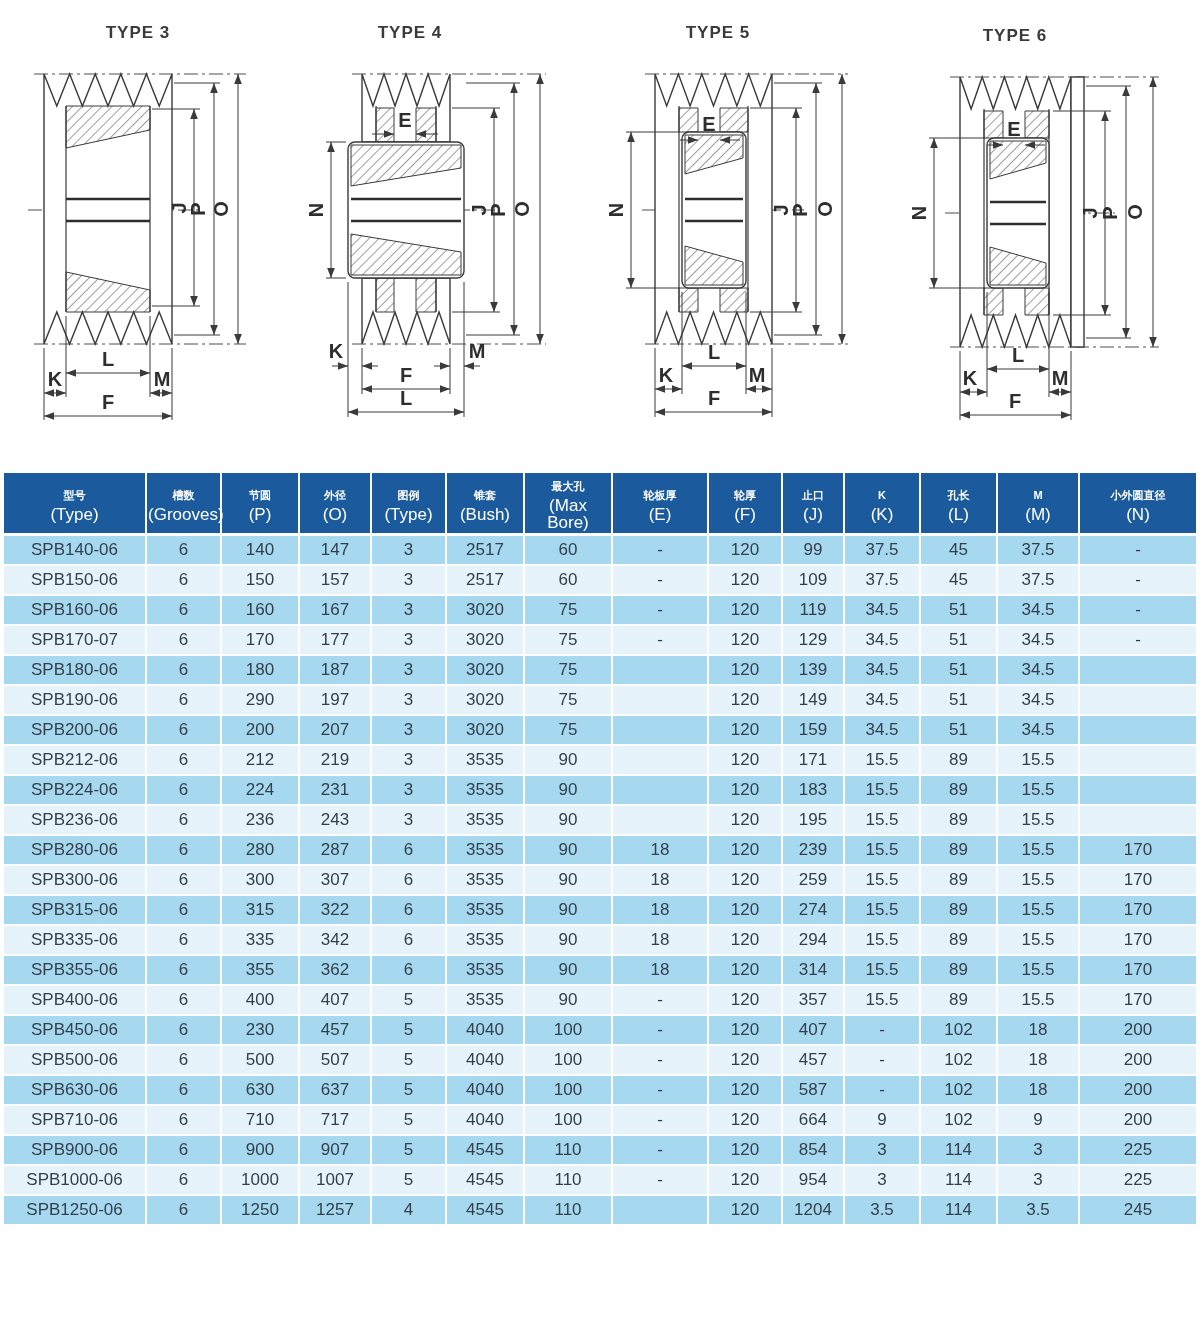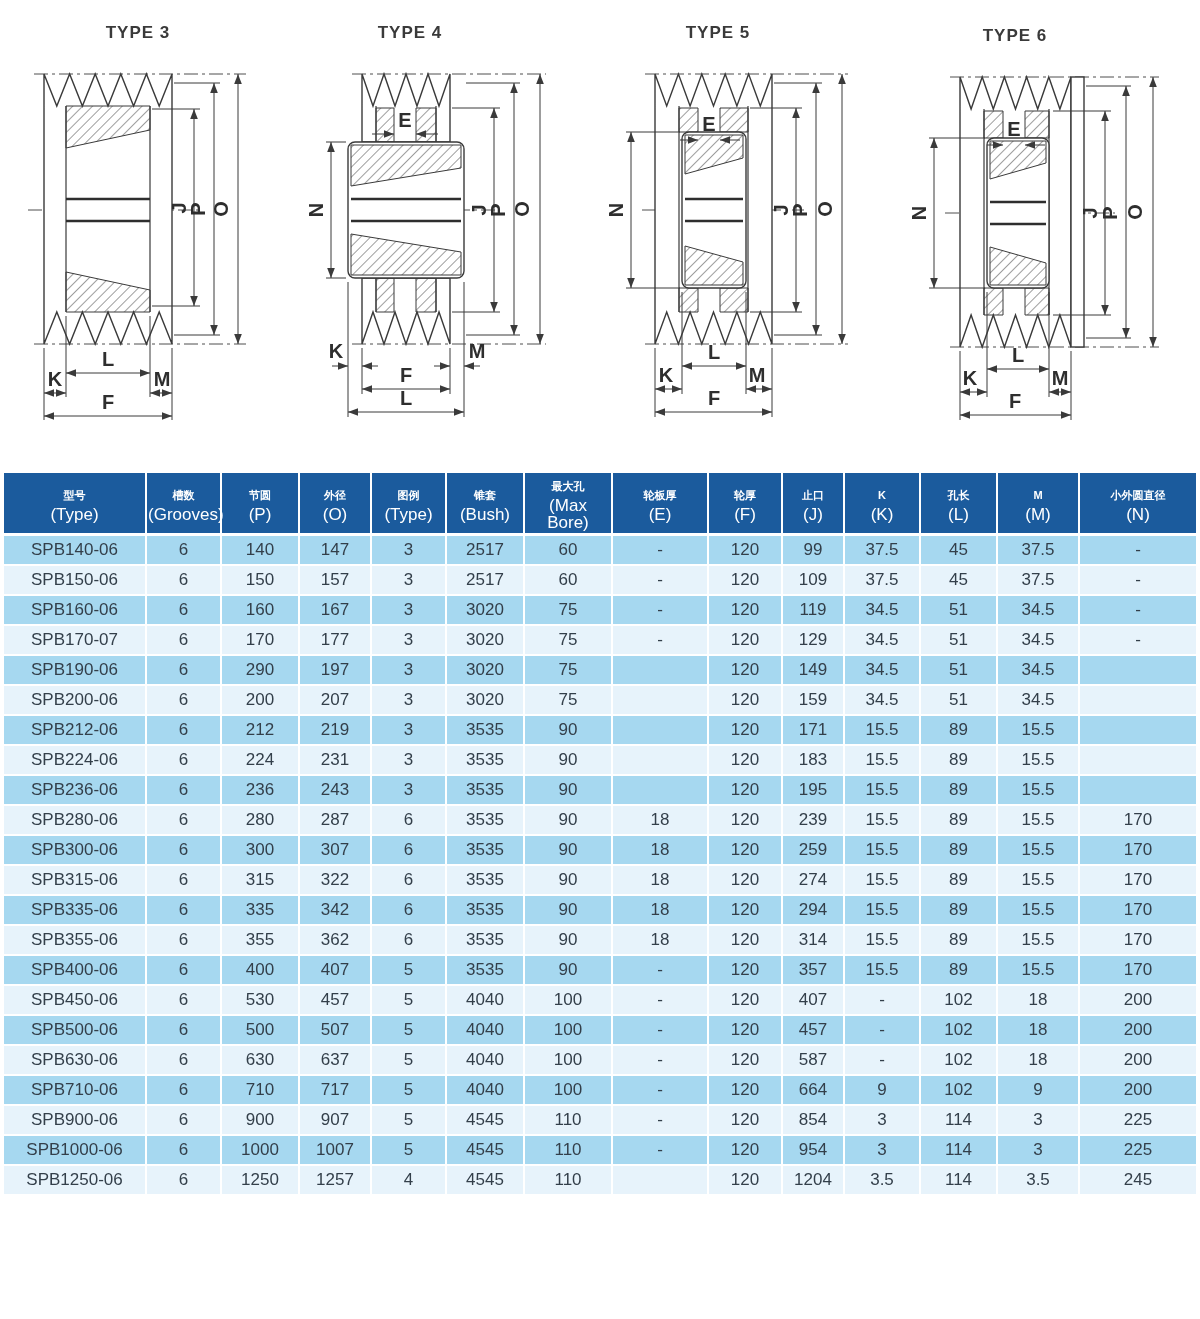--- a/index.html
+++ b/index.html
@@ -349,20 +349,36 @@
         <td>75</td>
         <td>-</td>
         <td>120</td>
         <td>129</td>
         <td>34.5</td>
         <td>51</td>
         <td>34.5</td>
         <td>-</td>
       </tr>
       <tr>
+        <td>SPB180-06</td>
+        <td>6</td>
+        <td>180</td>
+        <td>187</td>
+        <td>3</td>
+        <td>3020</td>
+        <td>75</td>
+        <td></td>
+        <td>120</td>
+        <td>139</td>
+        <td>34.5</td>
+        <td>51</td>
+        <td>34.5</td>
+        <td></td>
+      </tr>
+      <tr>
         <td>SPB190-06</td>
         <td>6</td>
         <td>290</td>
         <td>197</td>
         <td>3</td>
         <td>3020</td>
         <td>75</td>
         <td></td>
         <td>120</td>
         <td>149</td>
@@ -527,21 +543,21 @@
         <td>120</td>
         <td>357</td>
         <td>15.5</td>
         <td>89</td>
         <td>15.5</td>
         <td>170</td>
       </tr>
       <tr>
         <td>SPB450-06</td>
         <td>6</td>
-        <td>530</td>
+        <td>230</td>
         <td>457</td>
         <td>5</td>
         <td>4040</td>
         <td>100</td>
         <td>-</td>
         <td>120</td>
         <td>407</td>
         <td>-</td>
         <td>102</td>
         <td>18</td>

